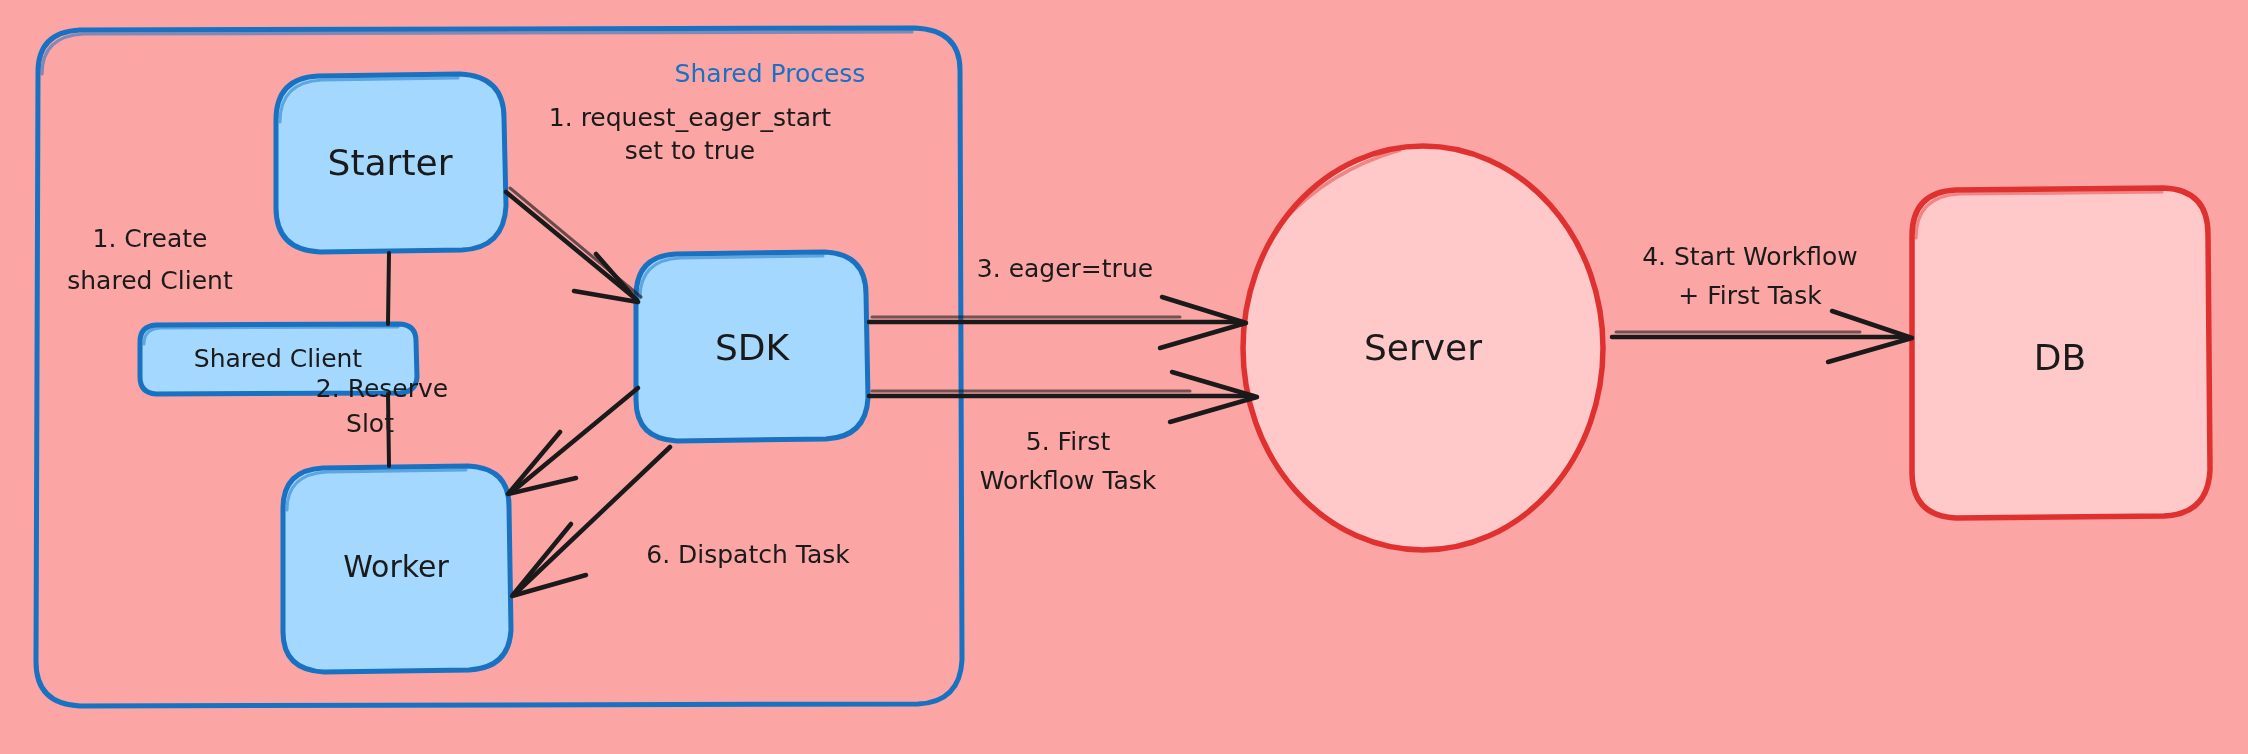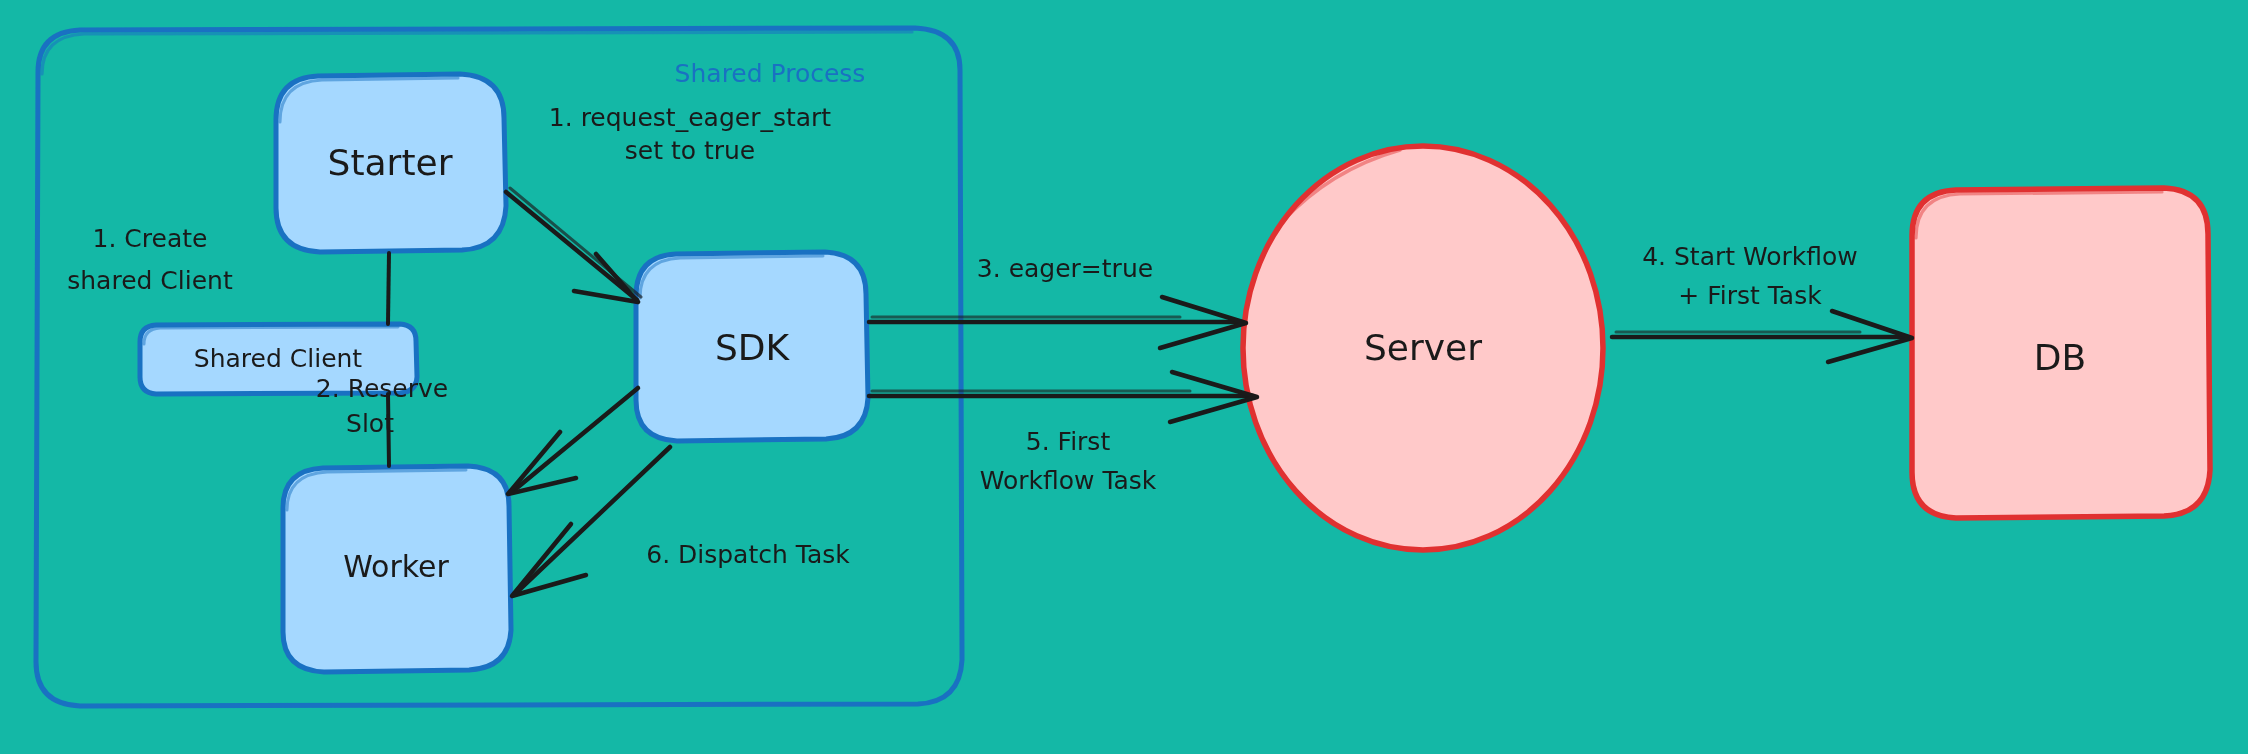--- a/index.html
+++ b/index.html
@@ -8,21 +8,21 @@
     padding: 0;
     background: #ffffff;
   }
   body {
     font-family: "DejaVu Sans", sans-serif;
   }
   #canvas {
     position: relative;
     width: 2248px;
     height: 754px;
-    background: #14b8a6;
+    background: #fca5a5;
     overflow: hidden;
   }
   #diagram-svg {
     position: absolute;
     top: 0;
     left: 0;
     width: 2248px;
     height: 754px;
   }
   .node-label {

